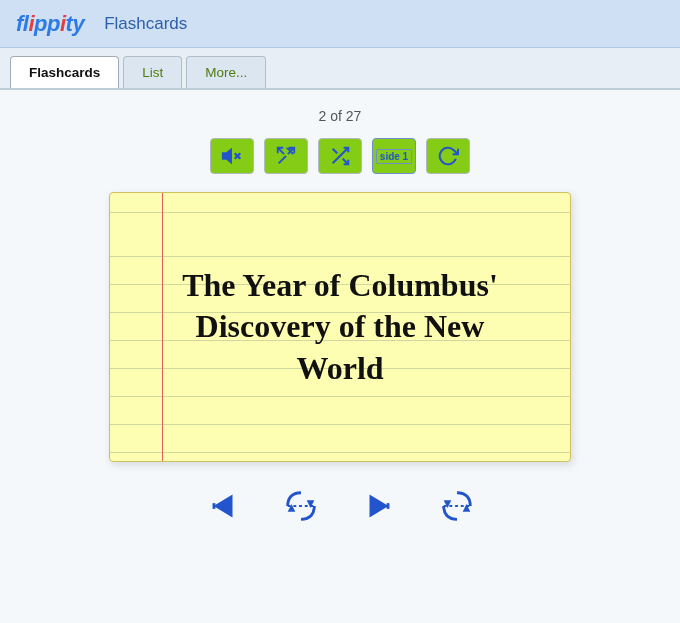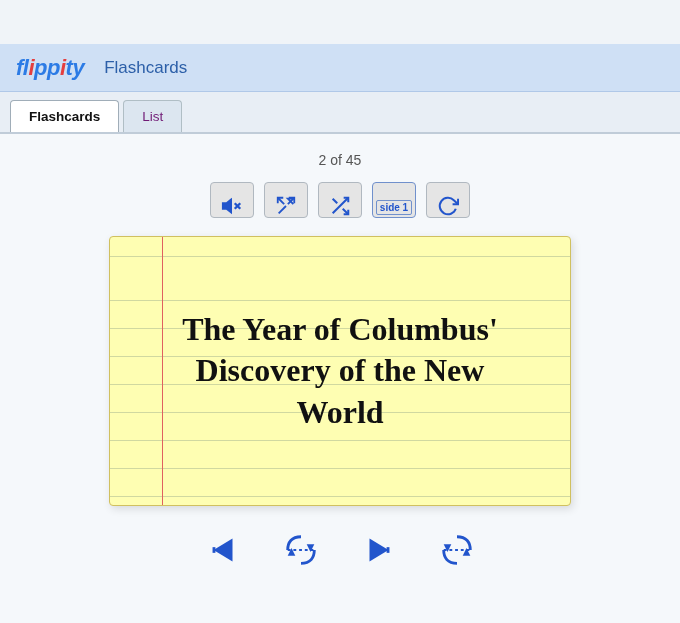--- a/index.html
+++ b/index.html
@@ -12,21 +12,20 @@
     }
 
     
     #header {
       background: #cfe0f5;
       display: flex;
       align-items: center;
       padding: 0 16px;
       height: 48px;
       border-bottom: 1px solid #b0c8e8;
-      margin-top: 44px;
     }
     #logo {
       font-size: 22px;
       font-weight: bold;
       color: #2c7be5;
       font-style: italic;
       margin-right: 20px;
       letter-spacing: -0.5px;
     }
     #logo span.fl { color: #2c7be5; }
@@ -41,21 +40,21 @@
       background: #e8eef5;
       display: flex;
       align-items: flex-end;
       padding: 0 10px;
       height: 42px;
       border-bottom: 2px solid #c0ccd8;
     }
     .tab {
       padding: 6px 18px;
       font-size: 13.5px;
-      color: #701a75;
+      color: #4d7c0f;
       background: #dce6f0;
       border: 1px solid #b0bec5;
       border-bottom: none;
       border-radius: 4px 4px 0 0;
       margin-right: 4px;
       cursor: pointer;
       white-space: nowrap;
       height: 32px;
       display: flex;
       align-items: center;
@@ -86,25 +85,25 @@
     
     #controls {
       display: flex;
       align-items: center;
       gap: 10px;
       margin-bottom: 18px;
     }
     .ctrl-btn {
       width: 44px;
       height: 36px;
-      background: #e5e5e5;
+      background: #84cc16;
       border: 1px solid #b0b8c0;
       border-radius: 4px;
       display: flex;
-      align-items: flex-end;
+      align-items: center;
       justify-content: center;
       cursor: pointer;
       font-size: 16px;
       color: #2255cc;
     }
     .ctrl-btn svg {
       width: 22px;
       height: 22px;
     }
     .ctrl-btn.side-btn {
@@ -196,25 +195,26 @@
 <div id="header">
   <div id="logo">
     <span class="fl">fl</span><span class="ipp" style="color:#e53e3e;">i</span><span class="fl">pp</span><span class="ipp" style="color:#e53e3e;">i</span><span class="fl">ty</span>
   </div>
   <div id="header-title">Flashcards</div>
 </div>
 
 <div id="tabs">
   <div class="tab active">Flashcards</div>
   <div class="tab">List</div>
+  <div class="tab">More...</div>
 </div>
 
 <div id="main">
 
-  <div id="counter">2 of 45</div>
+  <div id="counter">2 of 27</div>
 
   <div id="controls">
 
     <div class="ctrl-btn">
       <svg viewBox="0 0 24 24" fill="none" stroke="#2255cc" stroke-width="2">
         <polygon points="11,5 6,9 2,9 2,15 6,15 11,19" fill="#2255cc" stroke="#2255cc"></polygon>
         <line x1="15" y1="9" x2="21" y2="15" stroke="#2255cc" stroke-width="2.5"></line>
         <line x1="21" y1="9" x2="15" y2="15" stroke="#2255cc" stroke-width="2.5"></line>
       </svg>
     </div>

